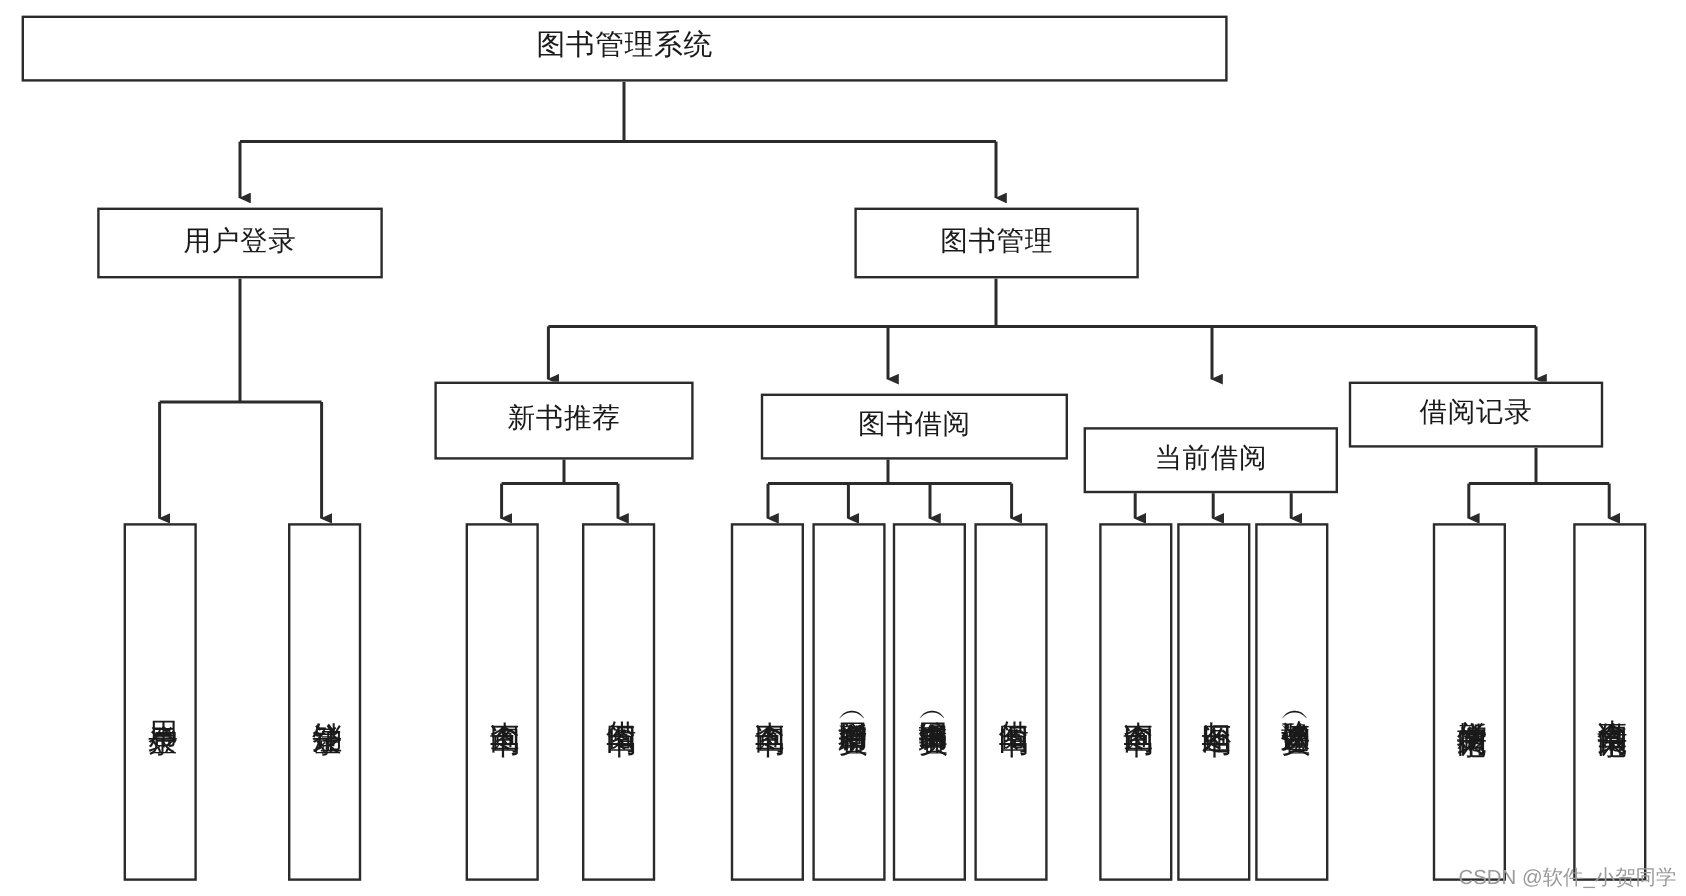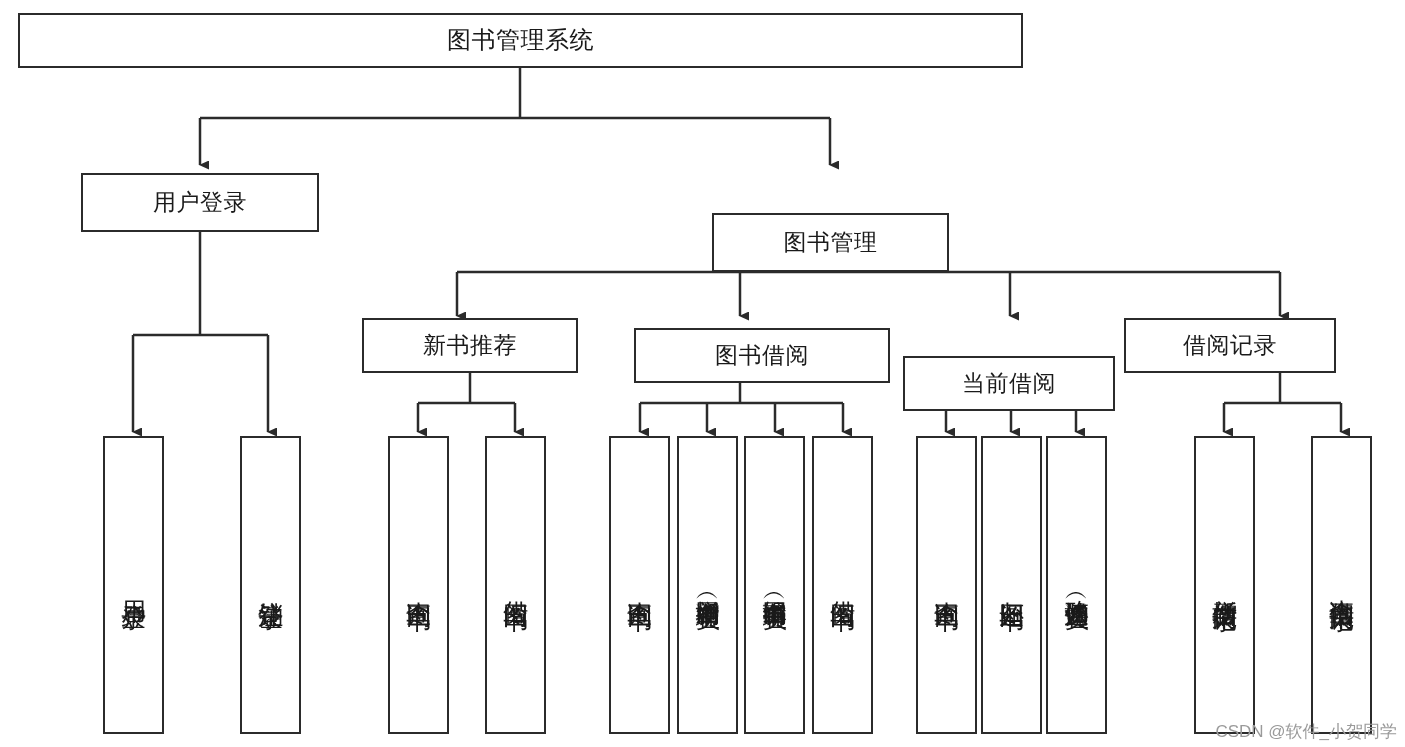--- a/index.html
+++ b/index.html
@@ -29,20 +29,21 @@
   .node {
     position: absolute;
     box-sizing: border-box;
     background: #ffffff;
     border: 2px solid #2b2b2b;
     display: flex;
     align-items: center;
     justify-content: center;
     text-align: center;
     z-index: 2;
+    font-family: Liberation Mono, monospace;
   }
   .node-label {
     display: block;
     line-height: 1.12;
     letter-spacing: 0.5px;
     color: #1a1a1a;
   }
   .node.horizontal .node-label {
     font-size: 23px;
     white-space: nowrap;
@@ -133,25 +134,25 @@
     </g>
   </svg>
 
   <div class="node horizontal root" style="left:18px; top:13px; width:1005px; height:55px;">
     <span class="node-label">图书管理系统</span>
   </div>
 
   <div class="node horizontal" style="left:81px; top:173px; width:238px; height:59px;">
     <span class="node-label">用户登录</span>
   </div>
-  <div class="node horizontal" style="left:712px; top:173px; width:237px; height:59px;margin-top:40px;">
+  <div class="node horizontal" style="left:712px; top:173px; width:237px; height:59px;">
     <span class="node-label">图书管理</span>
   </div>
 
-  <div class="node horizontal" style="left:362px; top:318px; width:216px; height:55px;">
+  <div class="node horizontal" style="left:362px; top:318px; width:216px; height:65px;">
     <span class="node-label">新书推荐</span>
   </div>
   <div class="node horizontal" style="left:634px; top:328px; width:256px; height:55px;">
     <span class="node-label">图书借阅</span>
   </div>
   <div class="node horizontal" style="left:903px; top:318px; width:212px; height:55px;margin-top:38px;">
     <span class="node-label">当前借阅</span>
   </div>
   <div class="node horizontal" style="left:1124px; top:318px; width:212px; height:55px;">
     <span class="node-label">借阅记录</span>

